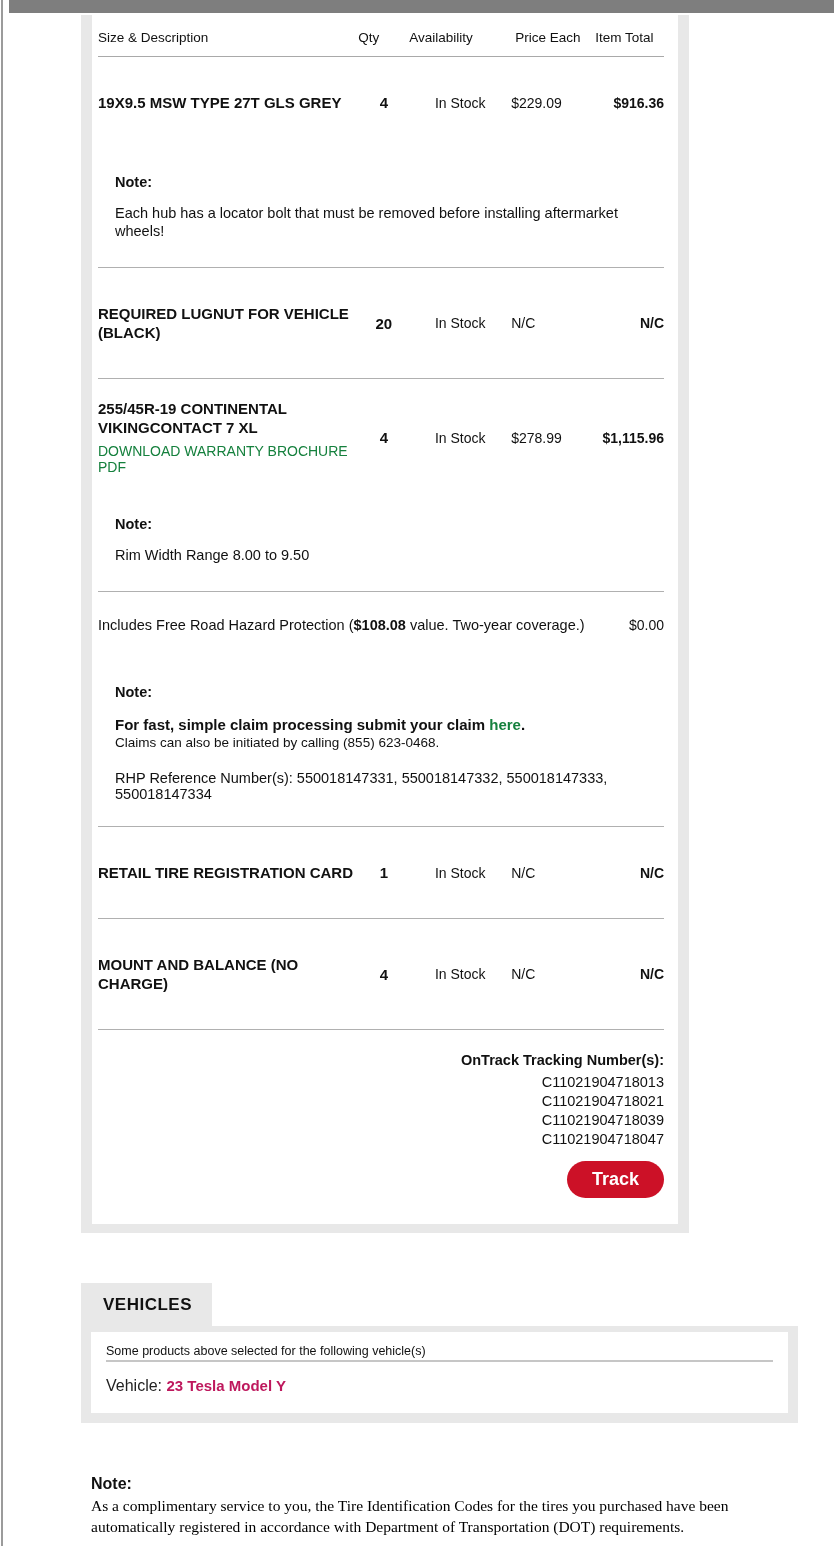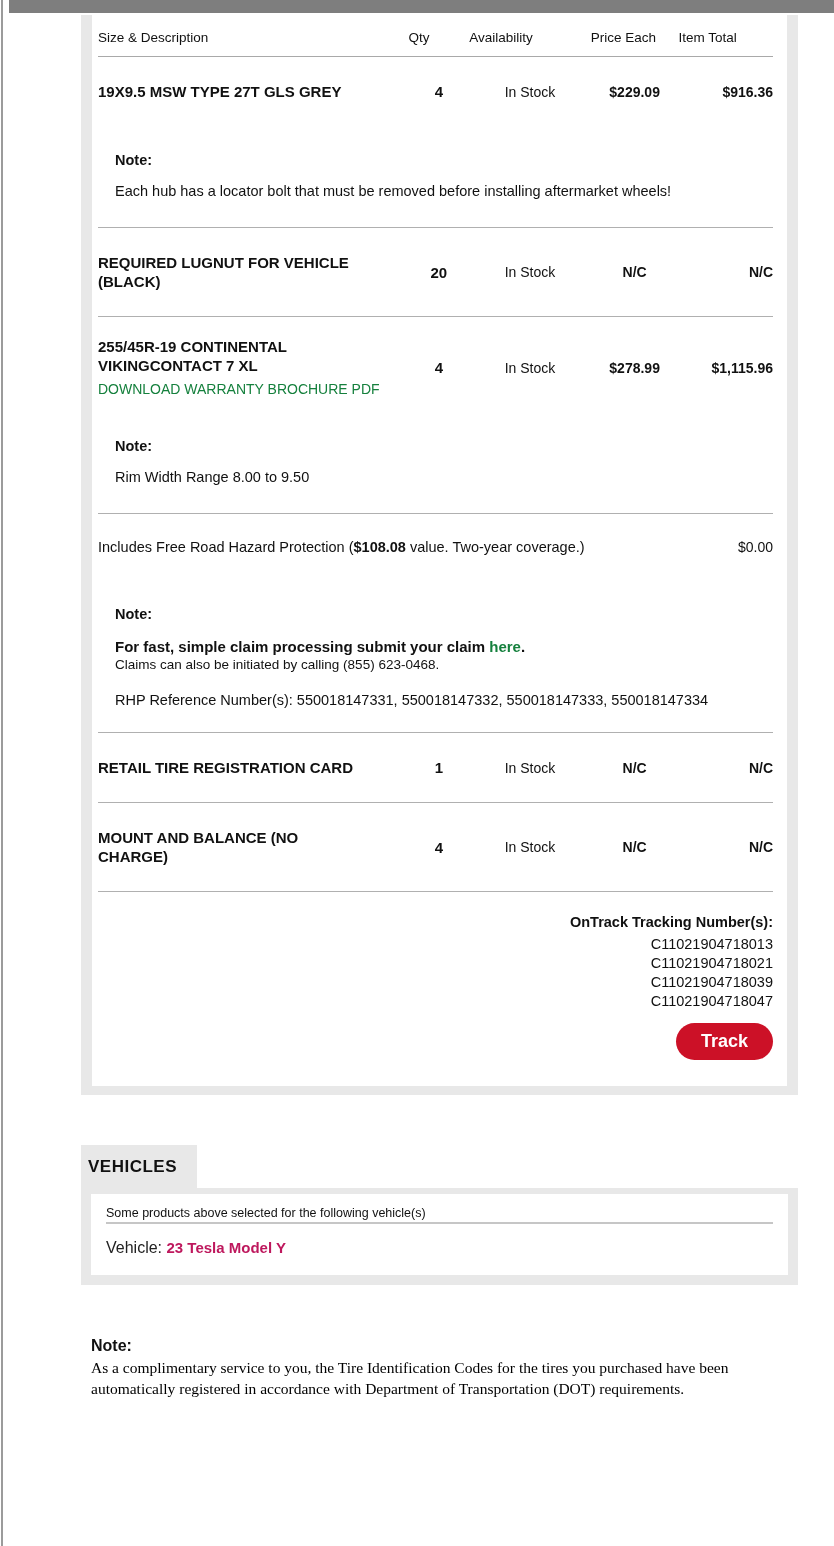--- a/index.html
+++ b/index.html
@@ -4,38 +4,38 @@
 <style>
   * { margin:0; padding:0; box-sizing:border-box; }
   html,body { background:#ffffff; }
   body { font-family:"Liberation Sans", sans-serif; color:#111; }
   .page { position:relative; width:834px; height:1546px; background:#fff; overflow:hidden; }
 
   .edge-line { position:absolute; left:1px; top:0; width:2px; height:100%; background:#9b9b9b; }
   .topbar { position:absolute; left:9px; right:0; top:0; height:13px; background:#7e7e7e; }
 
   
-  .order-wrap { position:relative; margin:15px 0 0 81px; width:717px; background:#e8e8e8; padding:0 11px 9px 11px; }
+  .order-wrap { position:relative; margin:15px 0 0 81px; width:608px; background:#e8e8e8; padding:0 11px 9px 11px; }
   .order-card { background:#fff; padding:0 14px 12px 6px; }
 
   table.items { width:100%; border-collapse:collapse; }
   .col-desc{width:46%} .col-qty{width:9%} .col-avail{width:18%} .col-price{width:13%} .col-total{width:14%}
   thead th { font-weight:normal; font-size:13.5px; color:#111; padding:15px 0 11px; border-bottom:1px solid #a9a9a9; }
   th.h-desc { text-align:left; }
   th.h-qty, th.h-avail { text-align:left; }
-  th.h-price, th.h-total { text-align:left; }
+  th.h-price, th.h-total { text-align:center; }
 
   tr.rule > td { border-bottom:1px solid #b0b0b0; }
   td { vertical-align:middle; }
-  tr.item td { padding:25px 0; }
+  tr.item td { padding:36px 0; }
   tr.item.tight td { padding:20px 0 14px; }
   .item-name { font-weight:bold; font-size:15px; line-height:19px; max-width:265px; }
   td.c-qty { text-align:center; font-weight:bold; font-size:15px; }
   td.c-avail { text-align:center; font-size:14px; }
-  td.c-price { text-align:center; font-size:14px;font-weight:bold; }
+  td.c-price { text-align:left; font-size:14px; }
   td.c-total { text-align:right; font-size:14px; font-weight:bold; }
 
   a.tr-link { color:#15803d; text-decoration:none; cursor:pointer; }
   .dl-link { display:inline-block; margin-top:6px; font-size:14px; }
 
   td.note-cell { padding:26px 0 27px 17px; }
   .note-label { font-weight:bold; font-size:14.5px; }
   .note-text { font-size:14.5px; margin-top:14px; line-height:18px; }
   .claim-bold { font-size:15px; font-weight:bold; margin-top:16px; }
   .claim-phone { font-size:13.5px; margin-top:2px; }
@@ -48,21 +48,21 @@
 
   td.tracking-cell { padding:22px 0 14px; text-align:right; }
   .tracking-label { font-weight:bold; font-size:14.5px; margin-bottom:5px;text-align:right; }
   .tracking-num { font-size:14.5px; line-height:19px; }
   .track-btn { display:inline-block; margin-top:12px; background:#cc1127; color:#fff; font-weight:bold;
                font-size:18px; padding:8px 25px; border:none; border-radius:20px; cursor:pointer;
                font-family:"Liberation Sans", sans-serif; }
 
   
   .veh-section { margin:50px 0 0 81px; width:717px; }
-  .veh-tab { display:inline-block; background:#e8e8e8; padding:12px 20px 11px 7px; font-weight:bold; font-size:17px; letter-spacing:0.5px; }
+  .veh-tab { display:inline-block; background:#e8e8e8; padding:12px 20px 11px 22px; font-weight:bold; font-size:17px; letter-spacing:0.5px; }
   .veh-body { background:#e8e8e8; padding:6px 10px 10px; }
   .veh-card { background:#fff; padding:12px 15px 18px; }
   .veh-subtitle { font-size:12.5px; padding-bottom:2px; border-bottom:2px solid #c6c6c6; }
   .veh-line { margin-top:15px; font-size:16px; color:#222; }
   .veh-name { font-weight:bold; font-size:15px; color:#be185d; }
 
   
   .dot-note { margin:52px 0 0 91px; width:682px; font-family:"Liberation Serif", serif; }
   .dot-label { font-family:"Liberation Sans", sans-serif; font-weight:bold; font-size:16px; }
   .dot-text { font-size:15.5px; line-height:21px; margin-top:2px; color:#000; }

